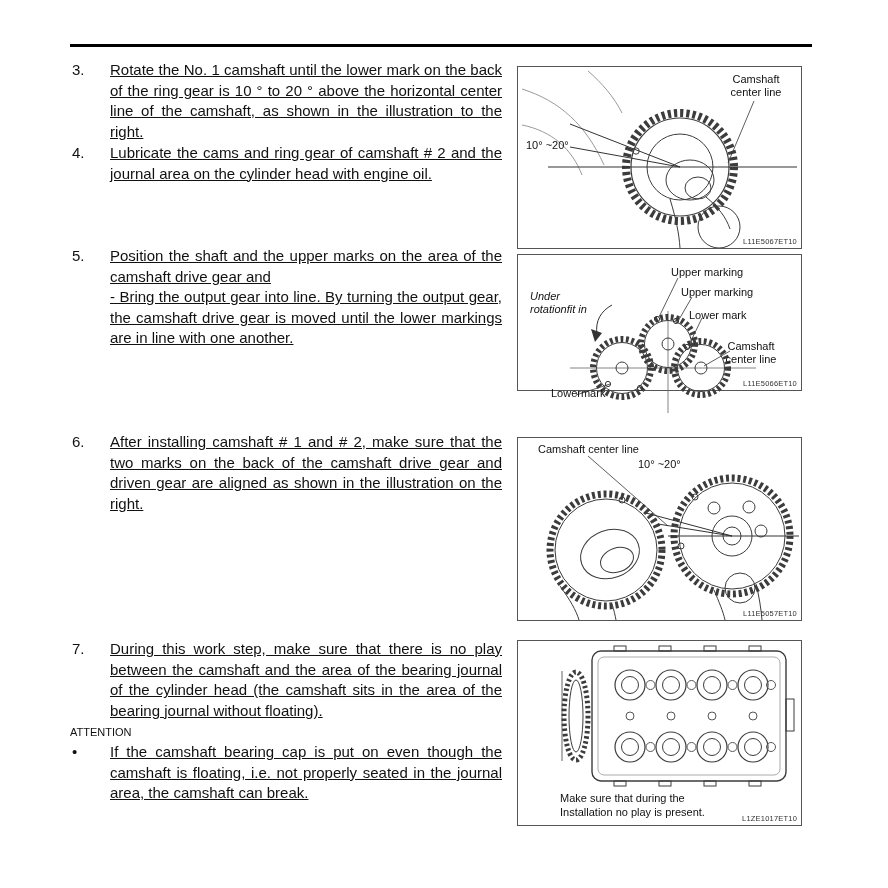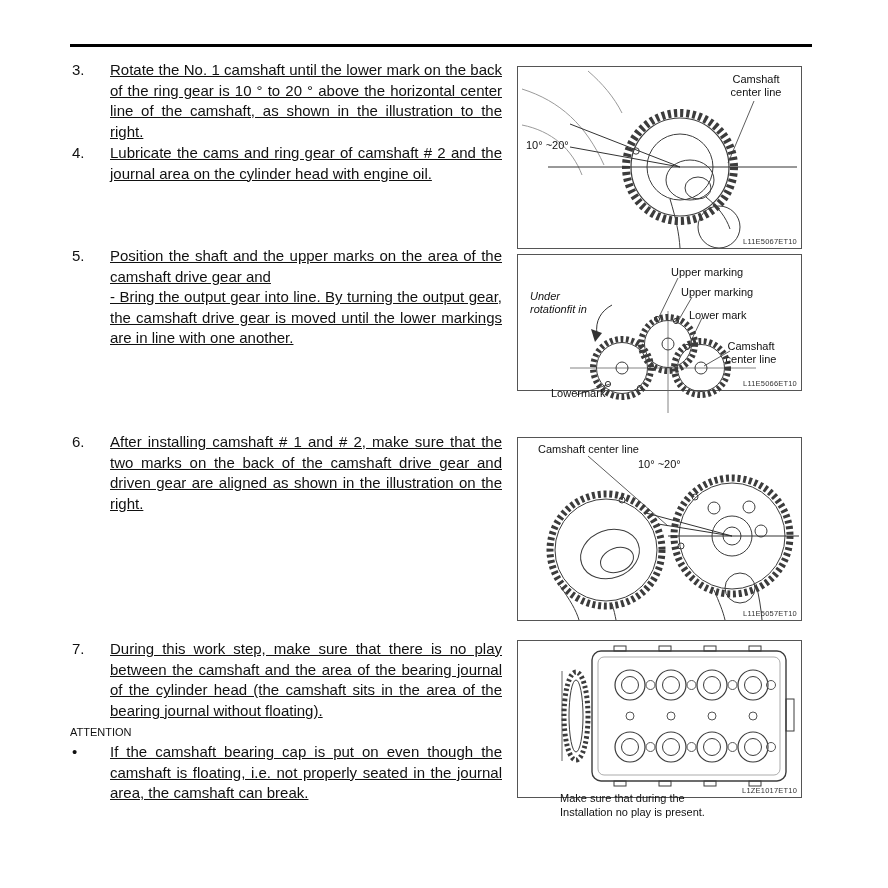--- a/index.html
+++ b/index.html
@@ -170,21 +170,21 @@
         <line x1="214" y1="98" x2="128" y2="75"></line>
         <line x1="214" y1="98" x2="140" y2="86"></line>
         <line x1="70" y1="18" x2="150" y2="88" stroke-width="0.8"></line>
       </g>
     </svg>
     <div class="fig-label" style="left:20px; top:5px; white-space:nowrap;">Camshaft center line</div>
     <div class="fig-label" style="left:120px; top:20px; white-space:nowrap;">10° ~20°</div>
     <div class="fig-ref">L11E5057ET10</div>
   </div>
 
-  <div class="figbox" style="left:517px; top:640px; height:158px;">
+  <div class="figbox" style="left:517px; top:640px; height:186px;">
     <svg width="283" height="184" viewBox="0 0 283 184">
       <g stroke="#3c3c3c" fill="none">
         <rect x="74" y="10" width="194" height="130" rx="9" stroke-width="1.4"></rect>
         <rect x="80" y="16" width="182" height="118" rx="6" stroke-width="0.7" stroke="#888"></rect>
         <rect x="96" y="5" width="12" height="5" stroke-width="1"></rect>
         <rect x="141" y="5" width="12" height="5" stroke-width="1"></rect>
         <rect x="186" y="5" width="12" height="5" stroke-width="1"></rect>
         <rect x="231" y="5" width="12" height="5" stroke-width="1"></rect>
         <rect x="96" y="140" width="12" height="5" stroke-width="1"></rect>
         <rect x="141" y="140" width="12" height="5" stroke-width="1"></rect>

